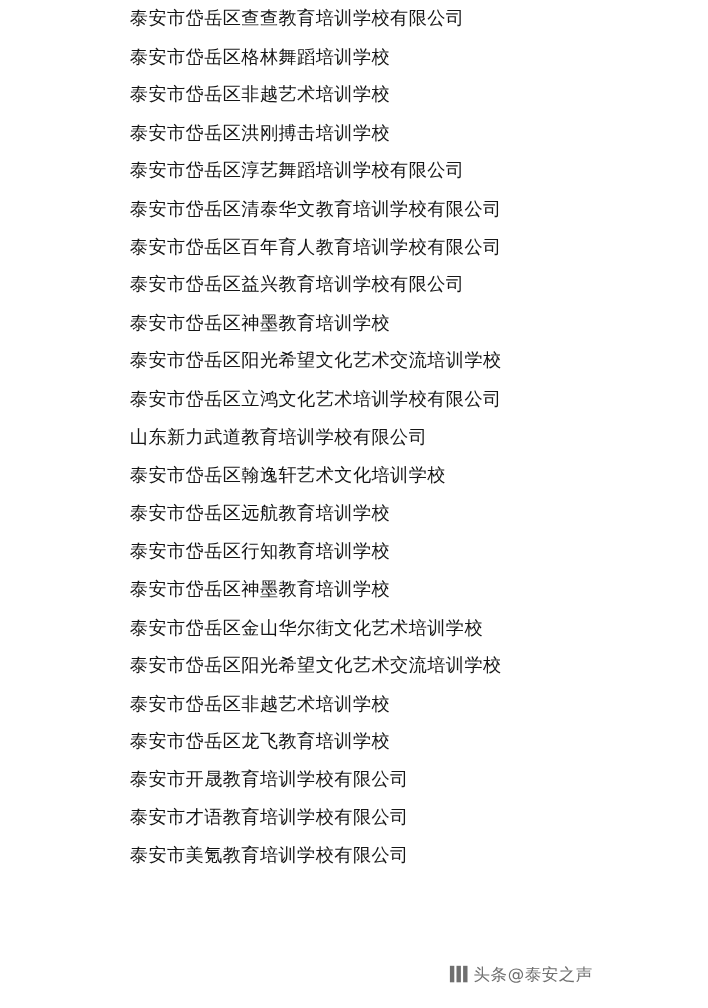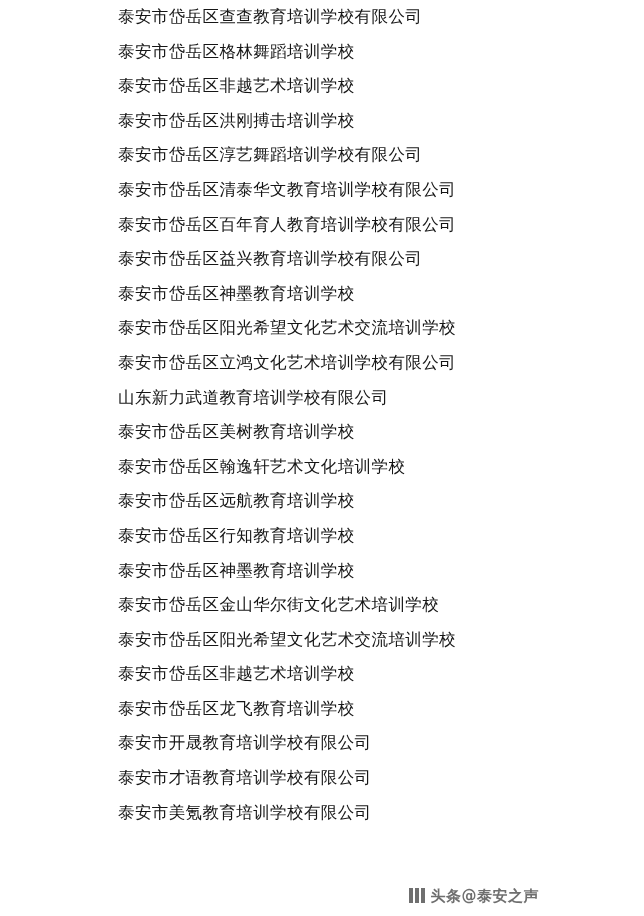--- a/index.html
+++ b/index.html
@@ -33,28 +33,27 @@
     height: 34.6px;
     line-height: 34.6px;
     font-size: 16.5px;
     letter-spacing: 0.4px;
     white-space: nowrap;
     color: #151515;
   }
   .watermark {
     position: absolute;
     right: 14px;
-    bottom: 10px;
+    bottom: 20px;
     display: flex;
     align-items: flex-start;
     gap: 5px;
     color: #6f6f6f;
     font-size: 15px;
     letter-spacing: 0.5px;
-    font-weight: bold;
   }
   .watermark .mark-icon {
     display: inline-block;
     width: 17px;
     height: 17px;
     position: relative;
   }
   .watermark .mark-icon i {
     position: absolute;
     display: block;
@@ -77,21 +76,20 @@
     <div class="line">泰安市岱岳区非越艺术培训学校</div>
     <div class="line">泰安市岱岳区洪刚搏击培训学校</div>
     <div class="line">泰安市岱岳区淳艺舞蹈培训学校有限公司</div>
     <div class="line">泰安市岱岳区清泰华文教育培训学校有限公司</div>
     <div class="line">泰安市岱岳区百年育人教育培训学校有限公司</div>
     <div class="line">泰安市岱岳区益兴教育培训学校有限公司</div>
     <div class="line">泰安市岱岳区神墨教育培训学校</div>
     <div class="line">泰安市岱岳区阳光希望文化艺术交流培训学校</div>
     <div class="line">泰安市岱岳区立鸿文化艺术培训学校有限公司</div>
     <div class="line">山东新力武道教育培训学校有限公司</div>
-    <div class="line">泰安市岱岳区美树教育培训学校</div>
     <div class="line">泰安市岱岳区翰逸轩艺术文化培训学校</div>
     <div class="line">泰安市岱岳区远航教育培训学校</div>
     <div class="line">泰安市岱岳区行知教育培训学校</div>
     <div class="line">泰安市岱岳区神墨教育培训学校</div>
     <div class="line">泰安市岱岳区金山华尔街文化艺术培训学校</div>
     <div class="line">泰安市岱岳区阳光希望文化艺术交流培训学校</div>
     <div class="line">泰安市岱岳区非越艺术培训学校</div>
     <div class="line">泰安市岱岳区龙飞教育培训学校</div>
     <div class="line">泰安市开晟教育培训学校有限公司</div>
     <div class="line">泰安市才语教育培训学校有限公司</div>

